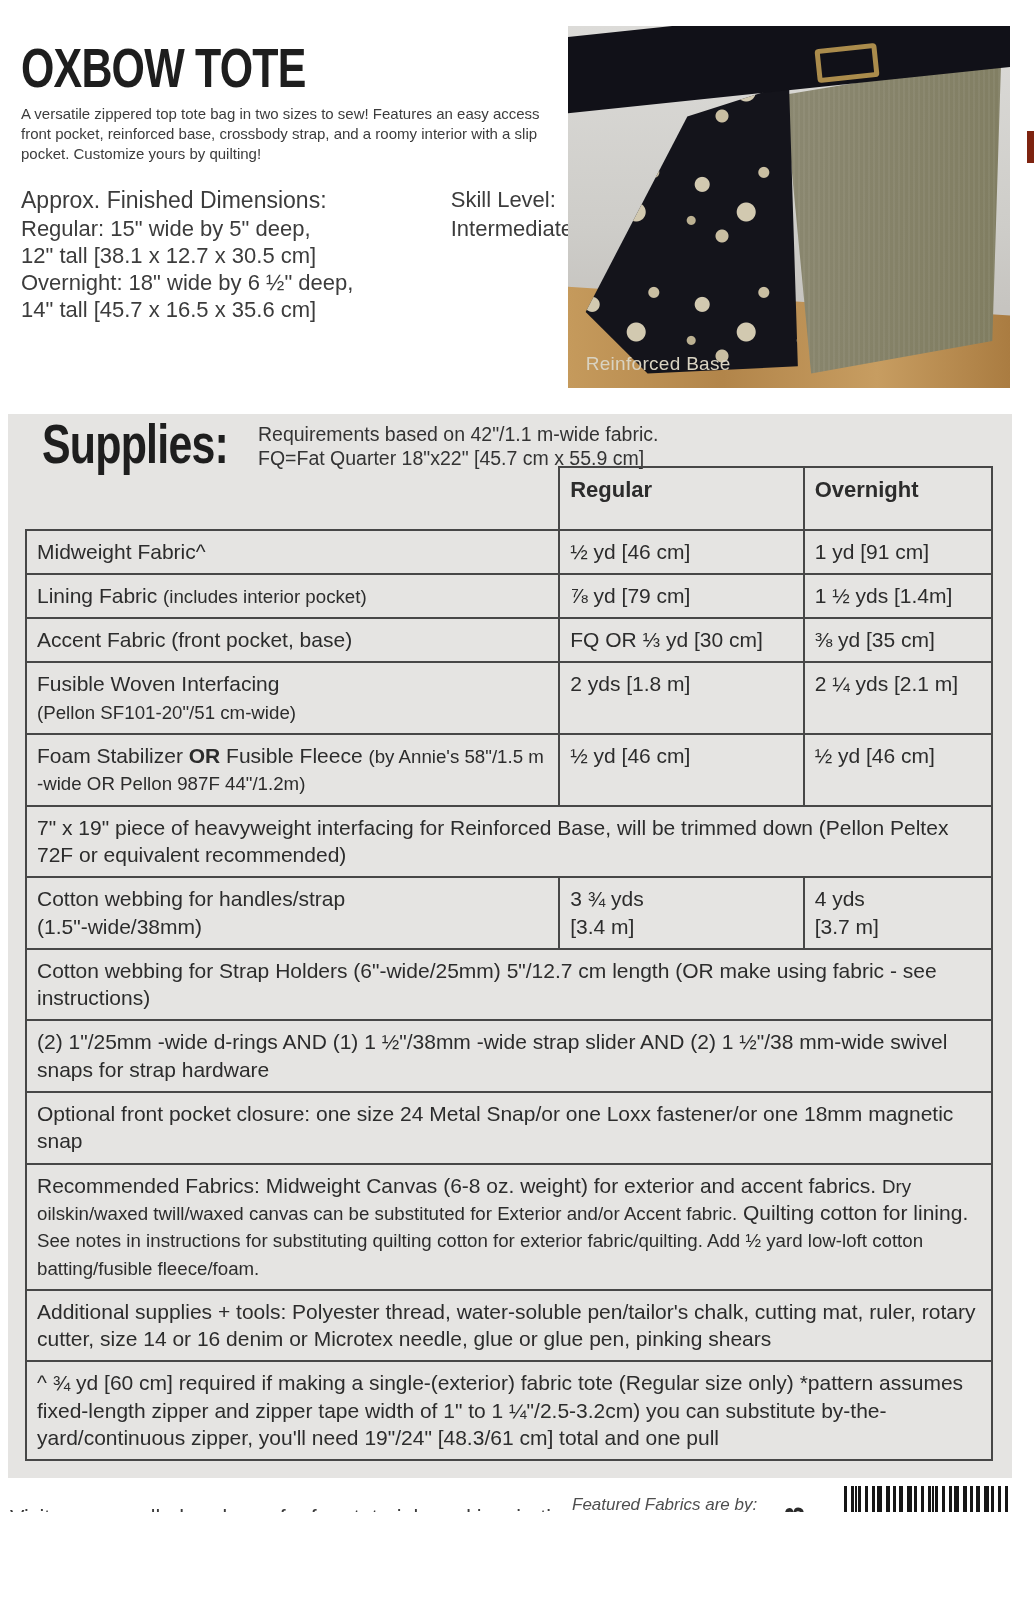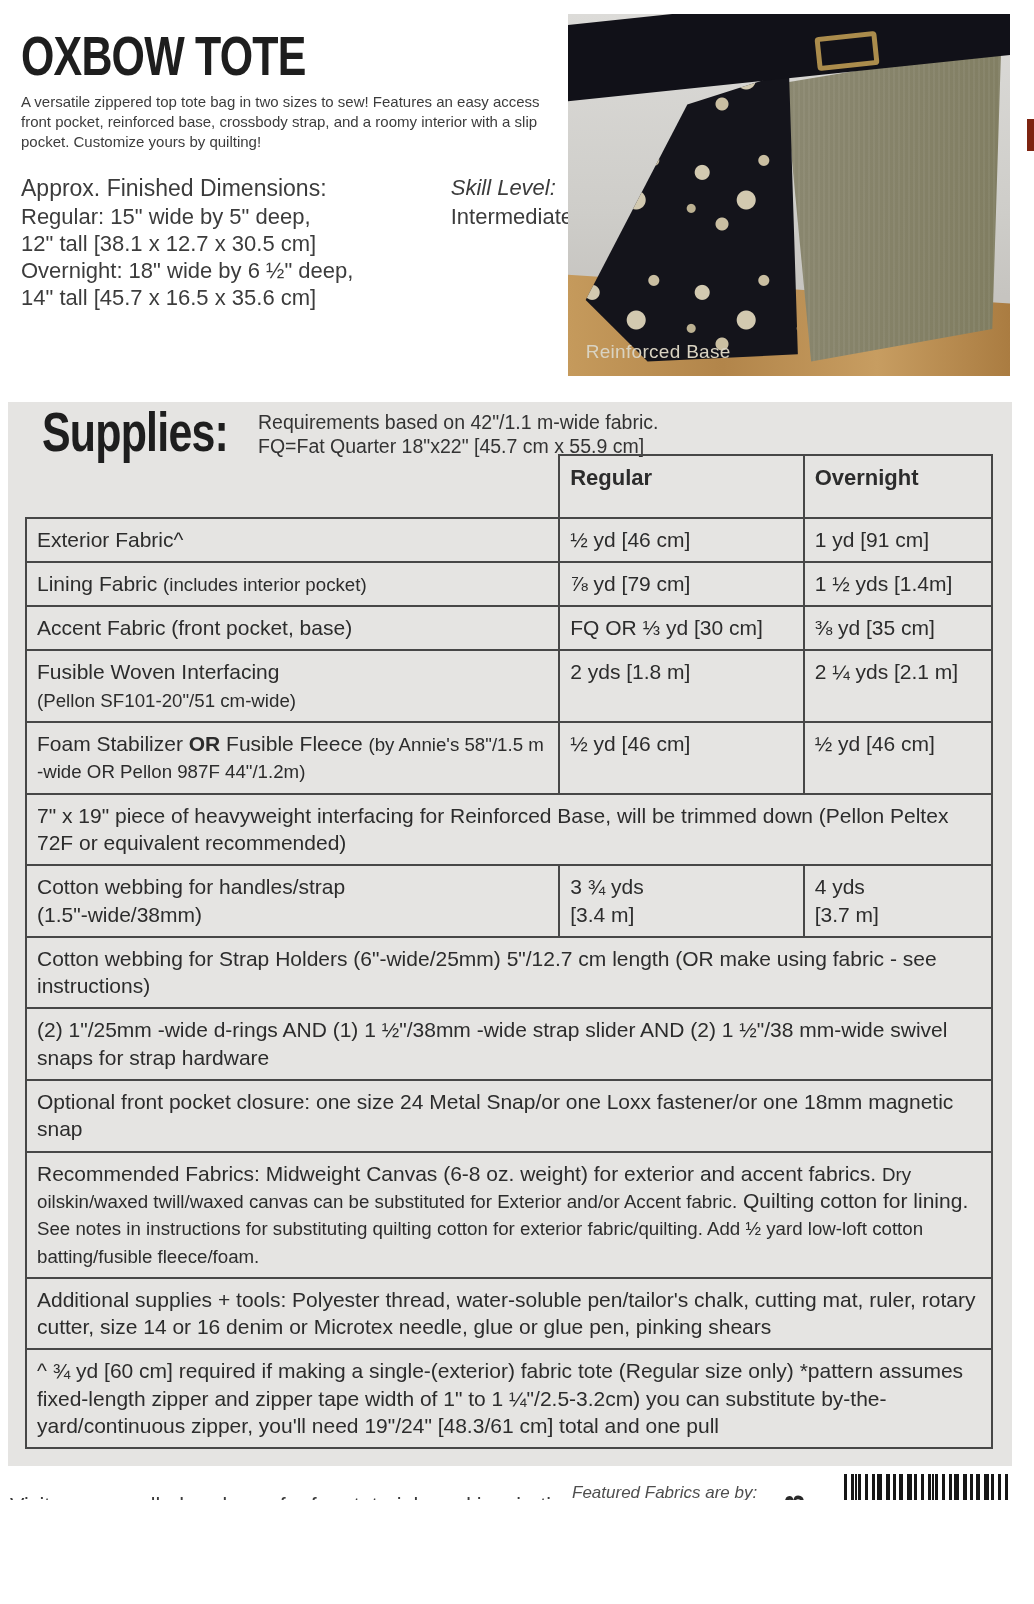--- a/index.html
+++ b/index.html
@@ -3,33 +3,33 @@
 <meta charset="utf-8">
 <style>
   :root{
     --panel-bg:#e5e4e2; --line:#474747; --ink:#262626; --body:#3a3a3a;
     --bar:#838383; --red:#7e2310; --wood:#b98a4f; --olive:#8b8871;
     --darkfab:#15151a; --wall:#d4d3d0; --caption:#d9d3c2;
   }
   *{box-sizing:border-box; margin:0; padding:0;}
   html,body{background:#fff;}
   body{font-family:"Liberation Sans", sans-serif; color:var(--body);}
-  #page{position:relative; width:1034px; height:1496px; background:#ffffff; overflow:hidden; margin:4px auto;}
+  #page{position:relative; width:1034px; height:1496px; background:#ffffff; overflow:hidden; margin:16px auto;}
 
   
   #top-left{position:absolute; left:21px; top:24px; width:552px;}
   .big-title{display:inline-block; font-weight:700; font-size:55px; line-height:1.02;
     color:#1e1e1e; letter-spacing:-1px; transform:scaleX(0.78); transform-origin:left center; white-space:nowrap;}
   #description{margin-top:8px; font-size:15px; line-height:1.33; color:#3c3c3c;}
   #dims-row{display:flex; margin-top:22px;gap:38px;}
   #dims-block{width:398px;}
   #dims-heading{font-size:23px; color:#3c3c3c; line-height:1.25;}
   .dim-line{font-size:22px; line-height:1.24; color:#3c3c3c;}
   #skill-block{margin-left:22px; font-size:22px; color:#3c3c3c; line-height:1.3;}
-  #skill-label{font-style:italic;}
+  #skill-label{}
 
   
   #photo{position:absolute; left:568px; top:10px; width:442px; height:362px; overflow:hidden; background:var(--wall);}
   .ph-wall{position:absolute; inset:0; background:linear-gradient(#dcdbd8 0%, #cecdc9 55%, #c6c4c0 78%);}
   .ph-wood{position:absolute; inset:0; background:linear-gradient(90deg,#c59a5c,#b2854a 35%,#c79d61 70%,#aa7c41);
     clip-path:polygon(0 72%,100% 80%,100% 100%,0 100%);}
   .ph-olive{position:absolute; inset:0;
     background:linear-gradient(100deg,#93907a 0%,#8b8871 45%,#7f7c5f 100%);
     clip-path:polygon(49% 19%,98% 9%,96% 87%,55% 96%);}
   .ph-olive:after{content:""; position:absolute; inset:0;
@@ -131,21 +131,21 @@
           <col class="w1">
           <col class="w2">
         </colgroup>
       <tbody>
           <tr>
         <td class="nob"></td>
         <th>Regular</th>
         <th>Overnight</th>
       </tr>
       <tr>
-        <td><span>Exterior Fabric^</span></td>
+        <td><span>Midweight Fabric^</span></td>
         <td><span>½ yd [46 cm]</span></td>
         <td><span>1 yd [91 cm]</span></td>
       </tr>
       <tr>
         <td><span>Lining Fabric </span><span class="sm">(includes interior pocket)</span></td>
         <td><span>⅞ yd [79 cm]</span></td>
         <td><span>1 ½ yds [1.4m]</span></td>
       </tr>
       <tr>
         <td><span>Accent Fabric (front pocket, base)</span></td>

